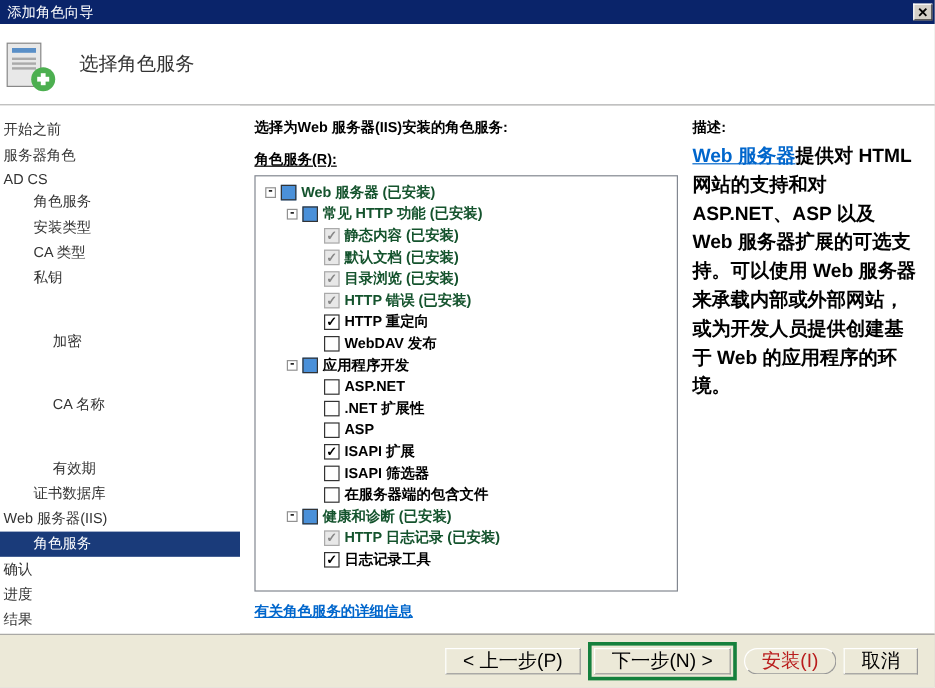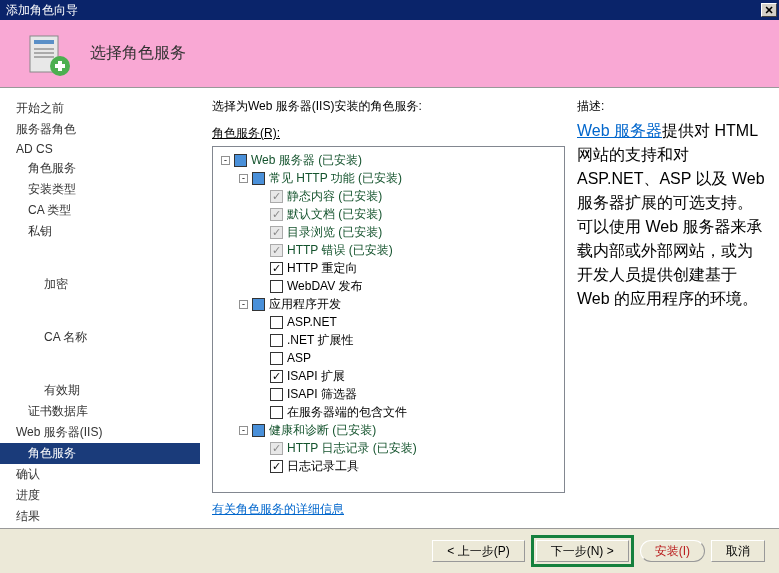--- a/index.html
+++ b/index.html
@@ -1,50 +1,50 @@
 <!DOCTYPE html>
 <html><head>
 <meta charset="utf-8">
 <style>
 * { margin: 0; padding: 0; box-sizing: border-box; font-family: "Microsoft YaHei", SimSun, sans-serif; }
 body { background: #d4d0c8; width: 779px; height: 573px; overflow: hidden; }
 .titlebar { background: linear-gradient(#0a246a, #0a246a); color: #fff; height: 20px; display: flex; align-items: center; padding: 0 2px; font-size: 12px; }
 .titlebar .title { flex: 1; padding-left: 4px; }
 .titlebar .close { width: 16px; height: 14px; background: #d4d0c8; border: 1px solid #fff; border-right-color: #404040; border-bottom-color: #404040; display: flex; align-items: center; justify-content: center; color: #000; font-size: 11px; font-weight: bold; cursor: pointer; }
-.header { background: #f9a8d4; height: 68px; display: flex; align-items: center; padding-left: 24px; border-bottom: 1px solid #999; }
+.header { background: #ffffff; height: 68px; display: flex; align-items: center; padding-left: 0; border-bottom: 1px solid #999; }
 .header-icon { width: 48px; height: 48px; position: relative; }
 .header-title { font-size: 16px; color: #333; margin-left: 18px; }
 .body { display: flex; height: calc(100% - 20px - 68px - 45px); background: #fff; }
 .sidebar { width: 200px; padding: 10px 0; background: #fff; font-size: 12px; }
-.sidebar .item { padding: 2px 0 2px 16px; color: #333; cursor: pointer; }
+.sidebar .item { padding: 2px 0 2px 3px; color: #333; cursor: pointer; }
 .sidebar .item.indent1 { padding-left: 28px; }
 .sidebar .item.indent2 { padding-left: 44px; margin-top: 32px; }
 .sidebar .item.selected { background: #1a3b7a; color: #fff; }
-.main { flex: 1; padding: 10px 12px; font-size: 12px; display: flex; gap: 12px; }
+.main { flex: 1; padding: 10px 12px; font-size: 12px; display: flex; gap: 12px; font-weight: bold; }
 .main-left { flex: 1; display: flex; flex-direction: column; min-width: 0; }
 .main-right { width: 190px; }
 .instruction { margin-bottom: 10px; }
 .label { margin-bottom: 4px; text-decoration: underline; }
 .treebox { border: 1px solid #828790; flex: 1; overflow-y: auto; overflow-x: hidden; padding: 4px 0; background: #fff; }
 .tree-node { display: flex; align-items: center; height: 18px; font-size: 12px; white-space: nowrap; }
 .expander { width: 9px; height: 9px; border: 1px solid #919191; display: inline-flex; align-items: center; justify-content: center; font-size: 9px; line-height: 1; margin-right: 4px; cursor: pointer; color: #000; font-family: monospace; }
 .spacer { display: inline-block; }
 .checkbox { width: 13px; height: 13px; border: 1px solid #333; margin-right: 4px; display: inline-flex; align-items: center; justify-content: center; cursor: pointer; background: #fff; flex-shrink: 0; }
 .checkbox.checked::after { content: "✓"; font-size: 11px; color: #000; }
 .checkbox.partial { background: #4a90d9; }
 .checkbox.disabled { background: #e8e8e8; border-color: #aaa; cursor: default; }
 .checkbox.disabled.checked::after { color: #888; }
 .node-text { }
 .node-text.installed { color: #14532d; }
 .link { color: #0066cc; text-decoration: underline; cursor: pointer; margin-top: 8px; font-size: 12px; }
 .desc-label { margin-bottom: 4px; }
 .desc-text { font-size: 16px; line-height: 1.5; }
 .desc-text .link-inline { color: #0066cc; text-decoration: underline; cursor: pointer; }
 .footer { height: 45px; border-top: 1px solid #999; background: #ece9d8; display: flex; justify-content: flex-end; align-items: center; padding-right: 14px; gap: 6px; }
-.btn { height: 22px; padding: 0 14px; font-size: 12px; background: #ece9d8; border: 1px solid #999; border-top-color: #fff; border-left-color: #fff; cursor: pointer; }
+.btn { height: 22px; padding: 0 14px; font-size: 16px; background: #ece9d8; border: 1px solid #999; border-top-color: #fff; border-left-color: #fff; cursor: pointer; }
 .btn.disabled { color: #b91c1c; cursor: default; border-radius: 11px; }
 .highlight-box { border: 3px solid #15803d; padding: 2px; }
 </style>
 </head>
 <body>
 
 <div class="titlebar">
   <span class="title">添加角色向导</span>
   <span class="close">✕</span>
 </div>

